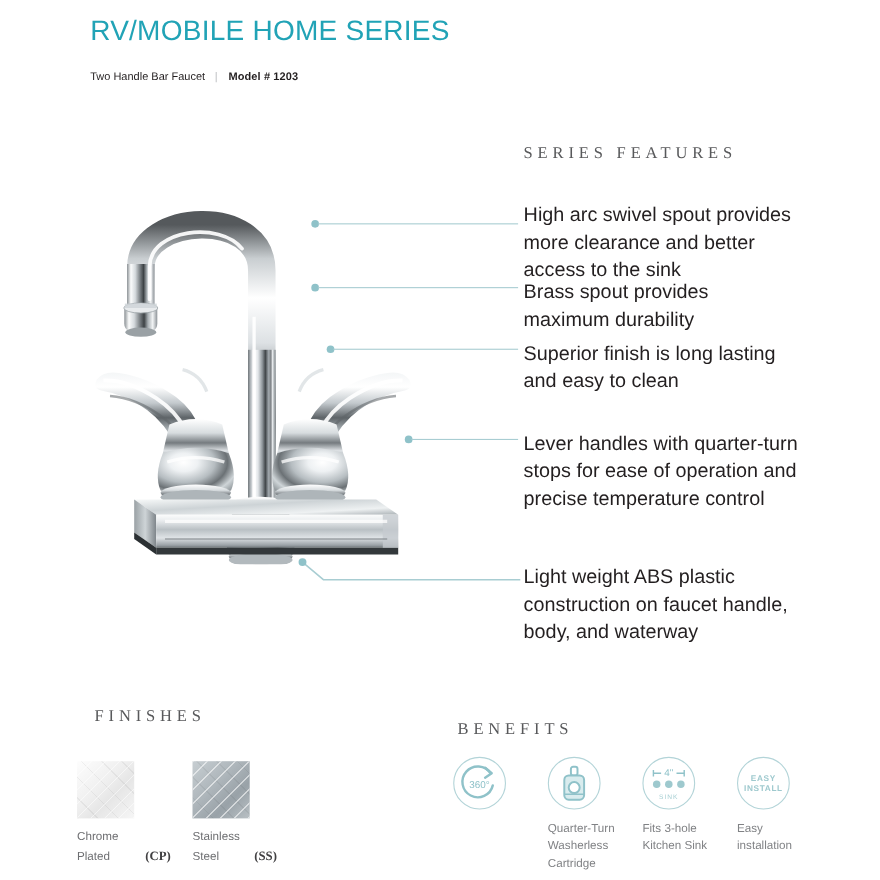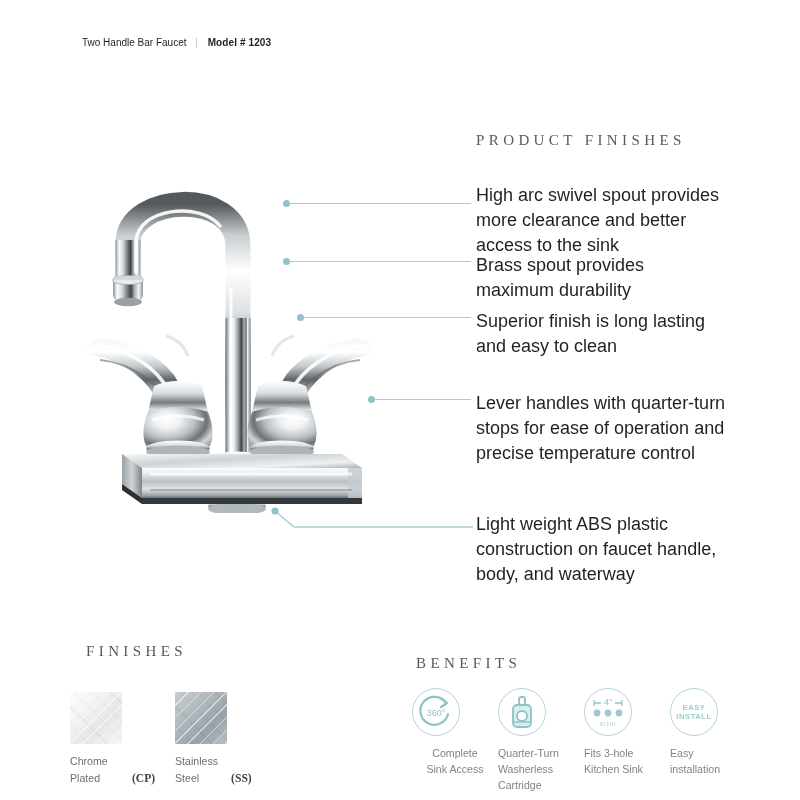--- a/index.html
+++ b/index.html
@@ -180,28 +180,29 @@
     font-size: 10.6px;
     line-height: 1.52;
     color: #808285;
   }
   .benefit-circle svg { display: block; }
 </style>
 </head>
 <body>
 
 <div class="header">
+  <h1 class="main-title">RV/MOBILE HOME SERIES</h1>
   <div class="subtitle-row">
     <span>Two Handle Bar Faucet</span>
     <span class="subtitle-sep">|</span>
     <span class="model-no">Model # 1203</span>
   </div>
 </div>
 
-<div class="sec-head" id="product-features-head">PRODUCT FINISHES</div>
+<div class="sec-head" id="product-features-head">SERIES FEATURES</div>
 
 <div id="faucet-illustration">
 <svg width="300" height="345" viewBox="0 0 300 345" xmlns="http://www.w3.org/2000/svg">
   <defs>
 
     <linearGradient id="chromeH" x1="0" y1="0" x2="1" y2="0">
       <stop offset="0%" stop-color="#6e7478"></stop>
       <stop offset="10%" stop-color="#b9bfc3"></stop>
       <stop offset="22%" stop-color="#ffffff"></stop>
       <stop offset="36%" stop-color="#e3e7ea"></stop>
@@ -372,31 +373,27 @@
   <div class="swatch swatch-ss"></div>
   <div class="swatch-label">
     <div>Stainless</div>
     <div><span>Steel</span>
       <b>(SS)</b></div>
   </div>
 </div>
 
 <div class="sec-head" id="benefits-head">BENEFITS</div>
 
-<div class="benefit" style="left:412px;text-align:center;">
+<div class="benefit" style="left:412px;">
   <div class="benefit-circle">
     <svg width="46" height="46" viewBox="0 0 46 46">
       <path d="M33 14 A14 14 0 1 0 35 25" fill="none" stroke="#8fc2c9" stroke-width="2.2" stroke-linecap="round"></path>
       <path d="M28 9 L34 14 L28 18" fill="none" stroke="#8fc2c9" stroke-width="2.2" stroke-linecap="round" stroke-linejoin="round"></path>
       <text x="23" y="27" font-family="Liberation Sans, sans-serif" font-size="9" fill="#8fc2c9" text-anchor="middle">360°</text>
     </svg>
-  </div>
-  <div class="benefit-label">
-    <div>Complete</div>
-    <div>Sink Access</div>
   </div>
 </div>
 
 <div class="benefit" style="left:498px;">
   <div class="benefit-circle">
     <svg width="46" height="46" viewBox="0 0 46 46">
       <rect x="20" y="8" width="6" height="8" rx="2" fill="none" stroke="#8fc2c9" stroke-width="1.8"></rect>
       <rect x="14" y="16" width="18" height="22" rx="4" fill="#d9ecee" stroke="#8fc2c9" stroke-width="1.8"></rect>
       <circle cx="23" cy="27" r="5" fill="#ffffff" stroke="#8fc2c9" stroke-width="1.8"></circle>
       <path d="M14 33 h18" stroke="#8fc2c9" stroke-width="1.4"></path>

